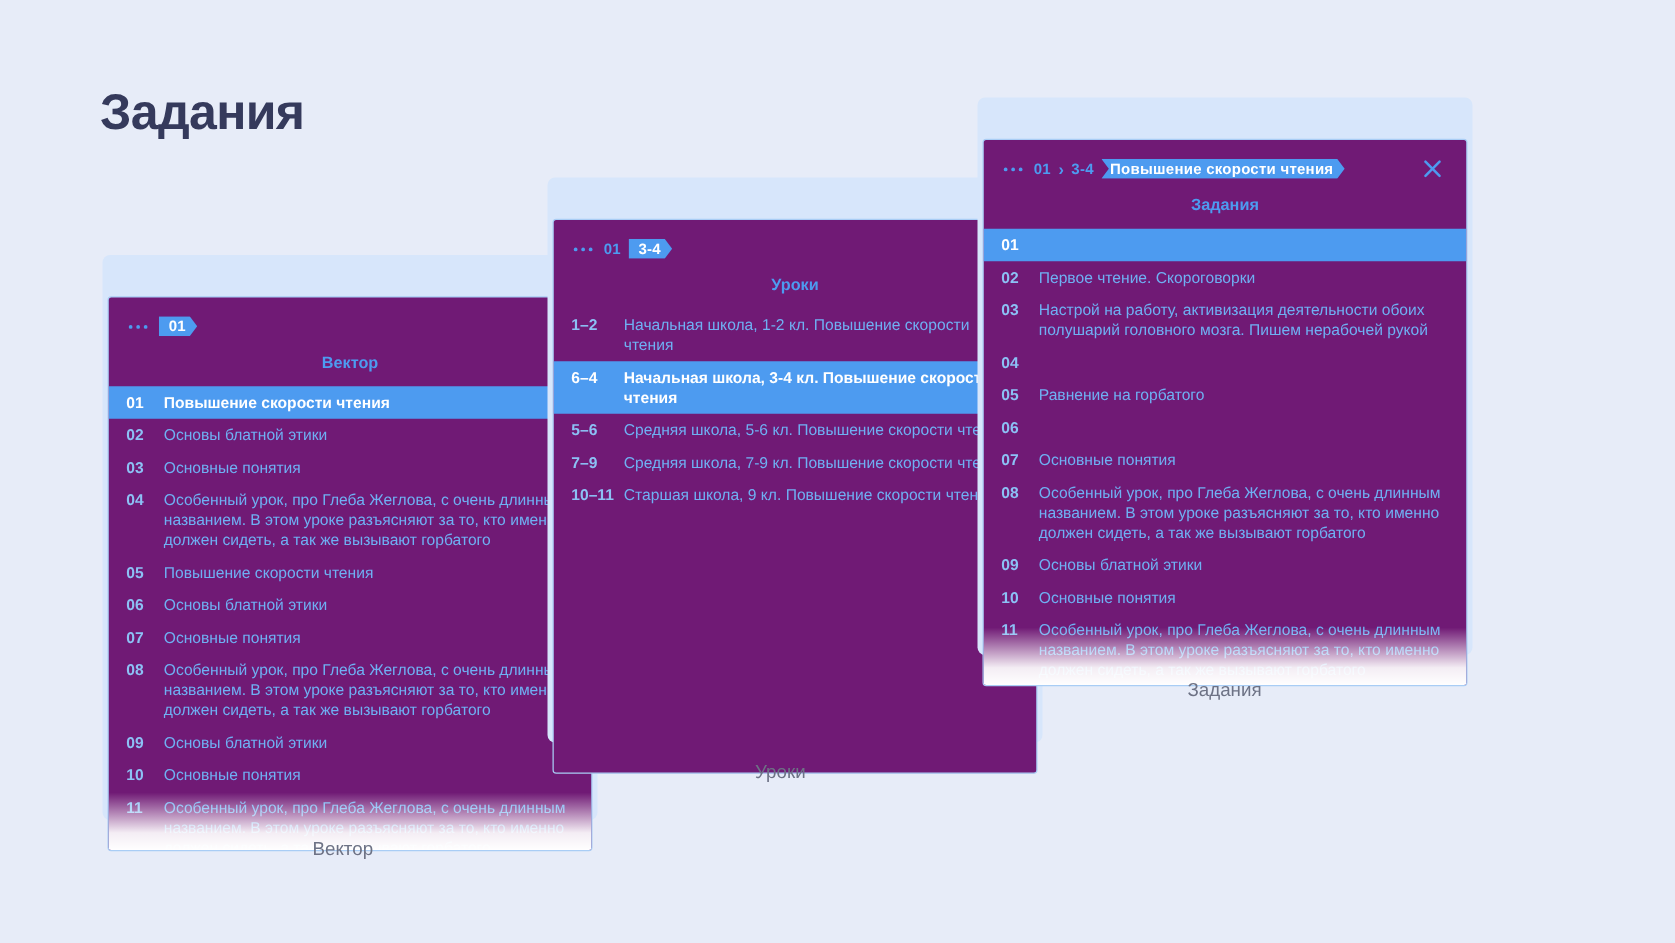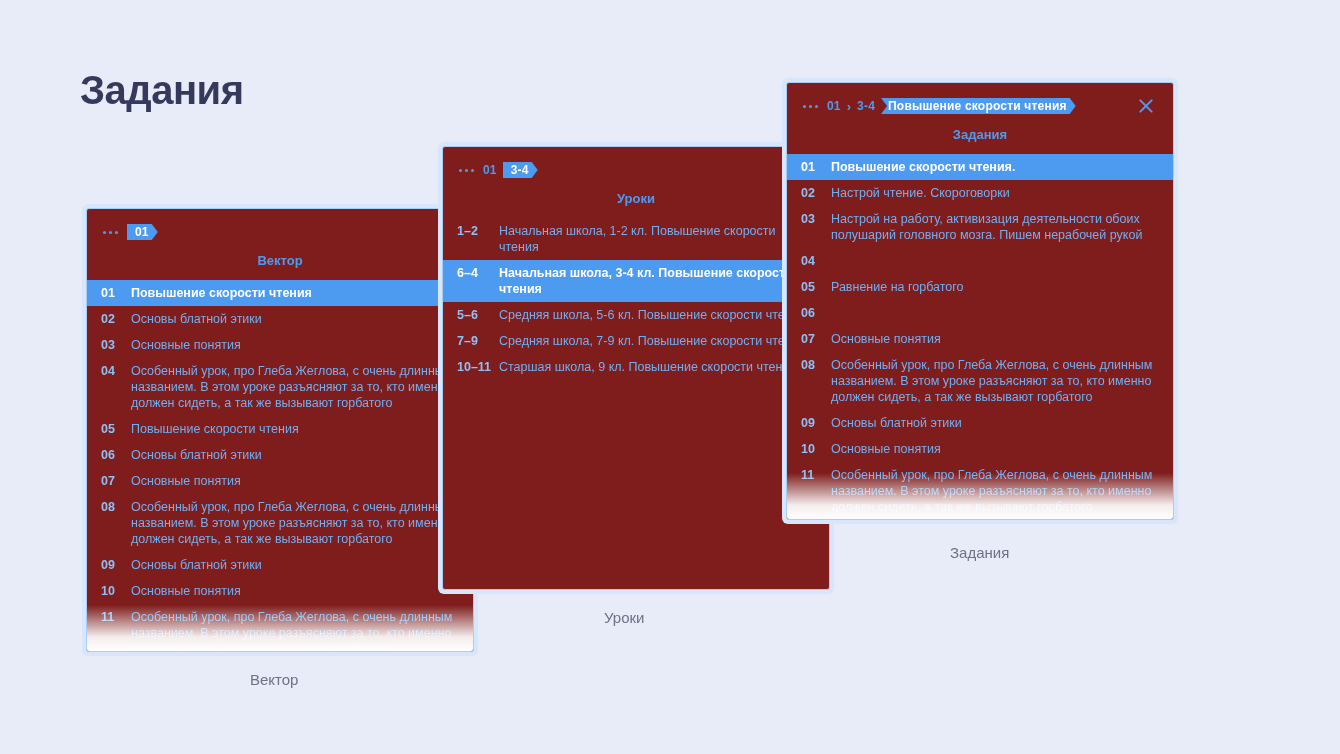--- a/index.html
+++ b/index.html
@@ -26,25 +26,26 @@
   
   .card-frame {
     position: absolute;
     background: #d7e6fb;
     border-radius: 6px;
     padding: 4px;
   }
   .card {
     width: 100%;
     height: 100%;
-    background: #7f1d1d;
+    background: #701a75;
     border: 1px solid #a9cdf5;
     border-radius: 3px;
     overflow: hidden;
     position: relative;
+    margin-top: 29px;
   }
 
   .card-caption {
     position: absolute;
     font-size: 15px;
     color: #6d7285;
     white-space: nowrap;
   }
 
   
@@ -273,25 +274,24 @@
       <span class="crumb-plain">01</span>
       <span class="crumb-sep">›</span>
       <span class="crumb-plain">3-4</span>
       <span class="crumb-tag">Повышение скорости чтения</span>
       <span class="close-btn"></span>
     </div>
     <div class="card-heading">Задания</div>
     <div class="list">
       <div class="row selected">
         <span class="num">01</span>
-        <span class="txt">Повышение скорости чтения.</span>
       </div>
       <div class="row">
         <span class="num">02</span>
-        <span class="txt">Настрой чтение. Скороговорки</span>
+        <span class="txt">Первое чтение. Скороговорки</span>
       </div>
       <div class="row">
         <span class="num">03</span>
         <span class="txt">Настрой на работу, активизация деятельности обоих полушарий головного мозга. Пишем нерабочей рукой</span>
       </div>
       <div class="row">
         <span class="num">04</span>
       </div>
       <div class="row">
         <span class="num">05</span>

